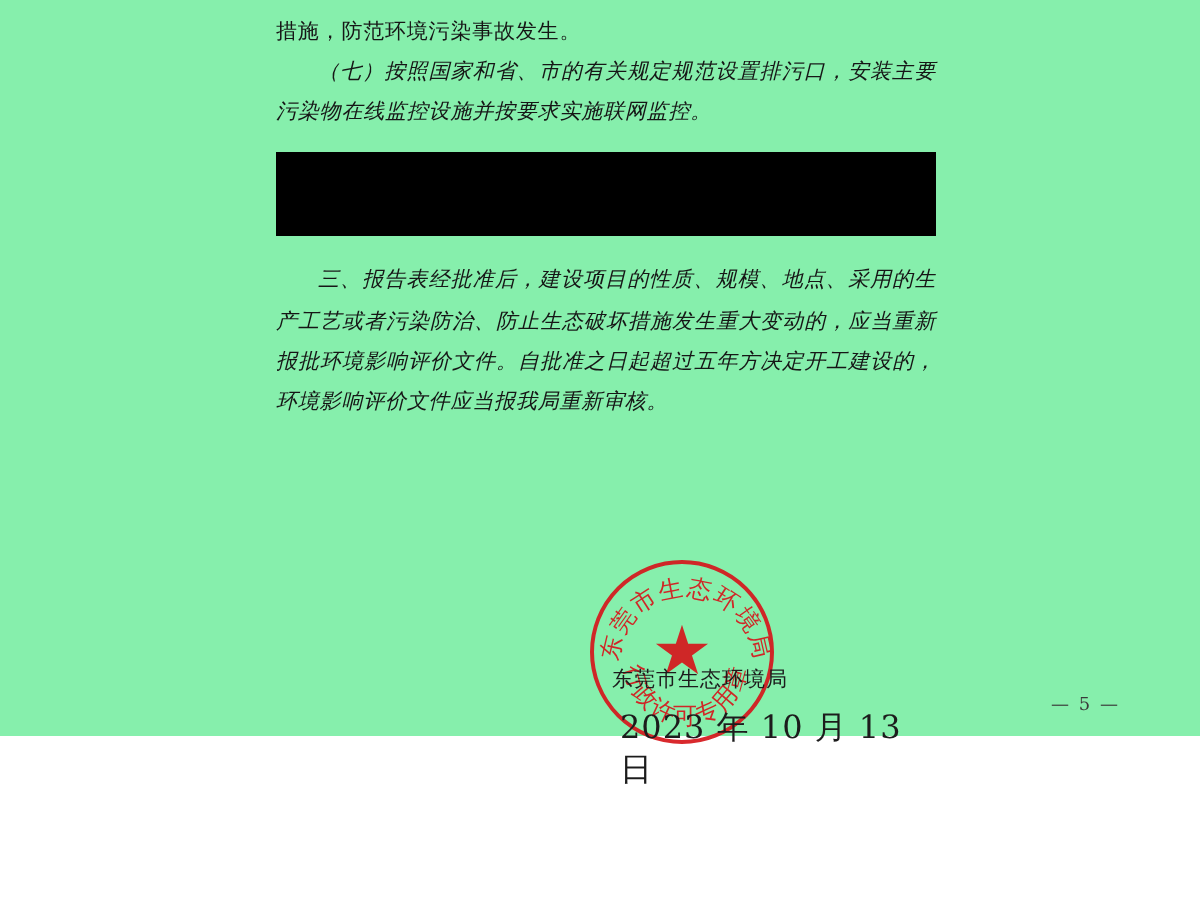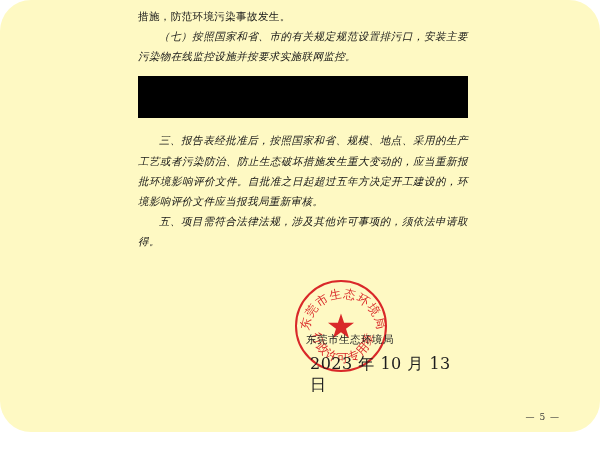--- a/index.html
+++ b/index.html
@@ -10,24 +10,23 @@
   body {
     width: 600px;
     height: 450px;
     overflow: hidden;
     font-family: "DejaVu Serif", serif;
     color: #161616;
   }
   .page {
     position: relative;
     width: 600px;
-    height: 432px;
-    background: #fef9c3;
+    height: 368px;
+    background: #86efac;
     box-sizing: border-box;
-    border-radius: 31px;
   }
   .doc-body {
     position: absolute;
     left: 138px;
     top: 6px;
     width: 330px;
   }
   .para {
     font-size: 10.5px;
     line-height: 1.92;
@@ -125,24 +124,23 @@
 <div class="page">
 
   <div class="doc-body">
 
     <p class="para">措施，防范环境污染事故发生。</p>
 
     <p class="para indent">（七）按照国家和省、市的有关规定规范设置排污口，安装主要污染物在线监控设施并按要求实施联网监控。</p>
 
     <div class="redaction"></div>
 
-    <p class="para indent">三、报告表经批准后，按照国家和省、规模、地点、采用的生产工艺或者污染防治、防止生态破坏措施发生重大变动的，应当重新报批环境影响评价文件。自批准之日起超过五年方决定开工建设的，环境影响评价文件应当报我局重新审核。</p>
+    <p class="para indent">三、报告表经批准后，建设项目的性质、规模、地点、采用的生产工艺或者污染防治、防止生态破坏措施发生重大变动的，应当重新报批环境影响评价文件。自批准之日起超过五年方决定开工建设的，环境影响评价文件应当报我局重新审核。</p>
 
 
-    <p class="para indent">五、项目需符合法律法规，涉及其他许可事项的，须依法申请取得。</p>
 
   </div>
 
   <div class="sig-block">
 
     <div class="stamp">
       <svg class="stamp-arc-top" viewBox="0 0 92 92">
         <defs>
           <path id="arcTop" d="M 12,50 A 34,34 0 0 1 80,50" fill="none"></path>
           <path id="arcBottom" d="M 16,50 A 30,30 0 0 0 76,50" fill="none"></path>

